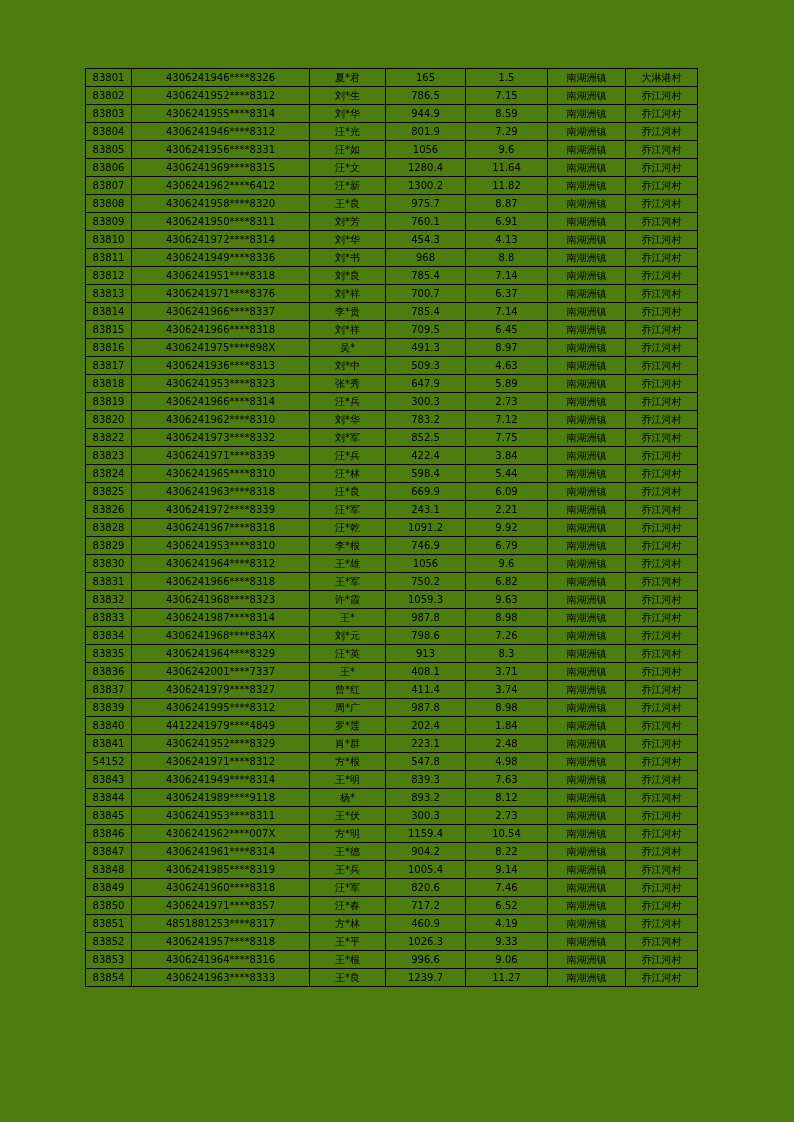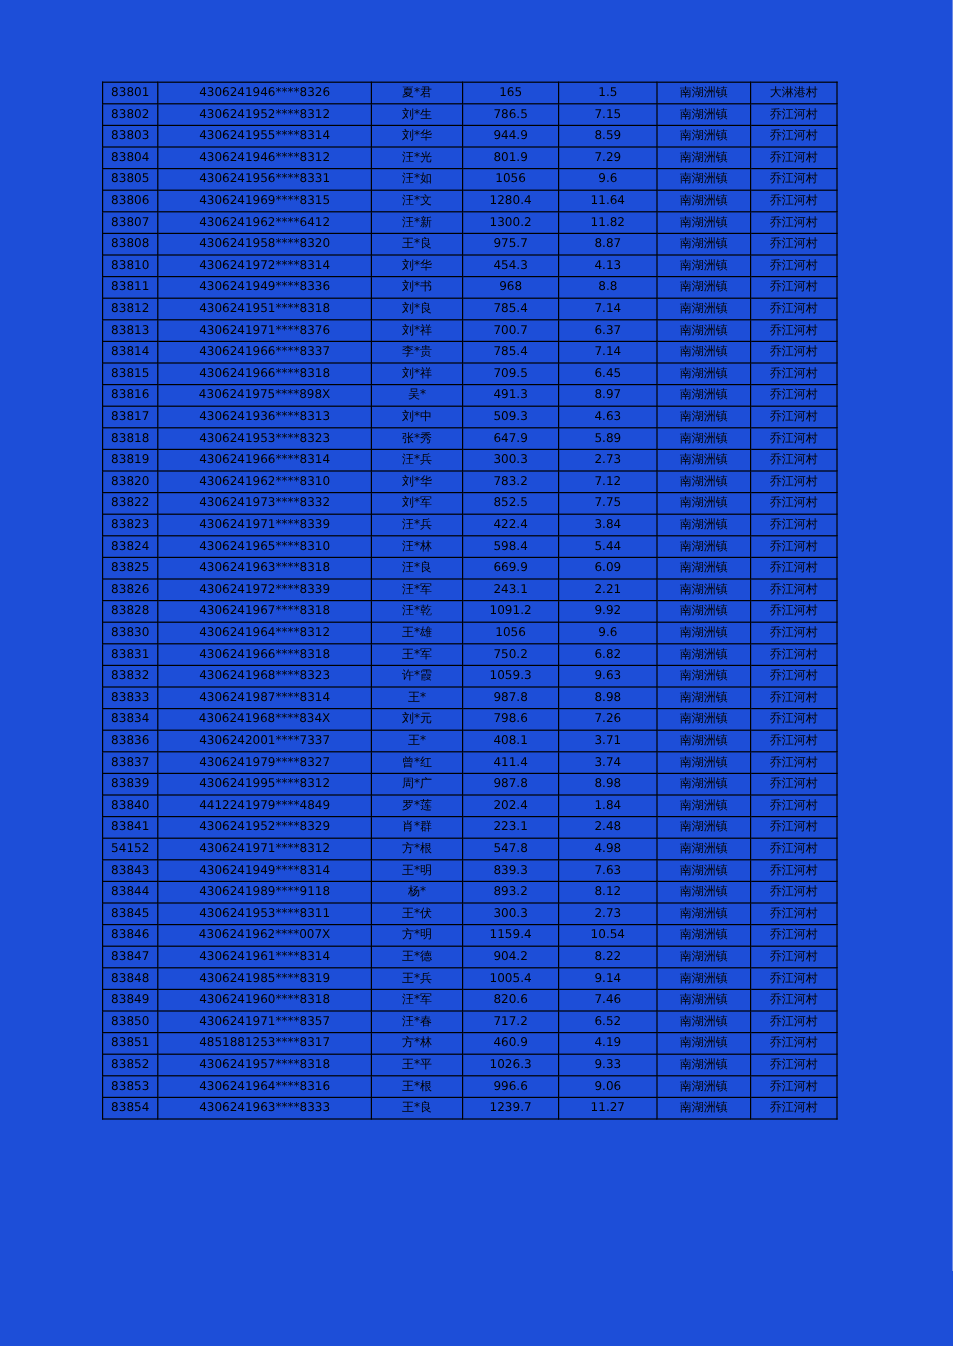--- a/index.html
+++ b/index.html
@@ -4,21 +4,21 @@
 <style>
   html, body {
     margin: 0;
     padding: 0;
     background: #ffffff;
   }
   .page {
     position: relative;
     width: 794px;
     height: 1122px;
-    background: #1d4ed8;
+    background: #4d7c0f;
     font-family: "DejaVu Sans", "Liberation Sans", sans-serif;
     overflow: hidden;
   }
   table.records {
     position: absolute;
     left: 85px;
     top: 68px;
     border-collapse: collapse;
     table-layout: fixed;
   }
@@ -124,20 +124,29 @@
         <tr>
           <td>83808</td>
           <td>4306241958****8320</td>
           <td>王*良</td>
           <td>975.7</td>
           <td>8.87</td>
           <td>南湖洲镇</td>
           <td>乔江河村</td>
         </tr>
         <tr>
+          <td>83809</td>
+          <td>4306241950****8311</td>
+          <td>刘*芳</td>
+          <td>760.1</td>
+          <td>6.91</td>
+          <td>南湖洲镇</td>
+          <td>乔江河村</td>
+        </tr>
+        <tr>
           <td>83810</td>
           <td>4306241972****8314</td>
           <td>刘*华</td>
           <td>454.3</td>
           <td>4.13</td>
           <td>南湖洲镇</td>
           <td>乔江河村</td>
         </tr>
         <tr>
           <td>83811</td>
@@ -277,20 +286,29 @@
         <tr>
           <td>83828</td>
           <td>4306241967****8318</td>
           <td>汪*乾</td>
           <td>1091.2</td>
           <td>9.92</td>
           <td>南湖洲镇</td>
           <td>乔江河村</td>
         </tr>
         <tr>
+          <td>83829</td>
+          <td>4306241953****8310</td>
+          <td>李*根</td>
+          <td>746.9</td>
+          <td>6.79</td>
+          <td>南湖洲镇</td>
+          <td>乔江河村</td>
+        </tr>
+        <tr>
           <td>83830</td>
           <td>4306241964****8312</td>
           <td>王*雄</td>
           <td>1056</td>
           <td>9.6</td>
           <td>南湖洲镇</td>
           <td>乔江河村</td>
         </tr>
         <tr>
           <td>83831</td>
@@ -322,20 +340,29 @@
         <tr>
           <td>83834</td>
           <td>4306241968****834X</td>
           <td>刘*元</td>
           <td>798.6</td>
           <td>7.26</td>
           <td>南湖洲镇</td>
           <td>乔江河村</td>
         </tr>
         <tr>
+          <td>83835</td>
+          <td>4306241964****8329</td>
+          <td>汪*英</td>
+          <td>913</td>
+          <td>8.3</td>
+          <td>南湖洲镇</td>
+          <td>乔江河村</td>
+        </tr>
+        <tr>
           <td>83836</td>
           <td>4306242001****7337</td>
           <td>王*</td>
           <td>408.1</td>
           <td>3.71</td>
           <td>南湖洲镇</td>
           <td>乔江河村</td>
         </tr>
         <tr>
           <td>83837</td>

